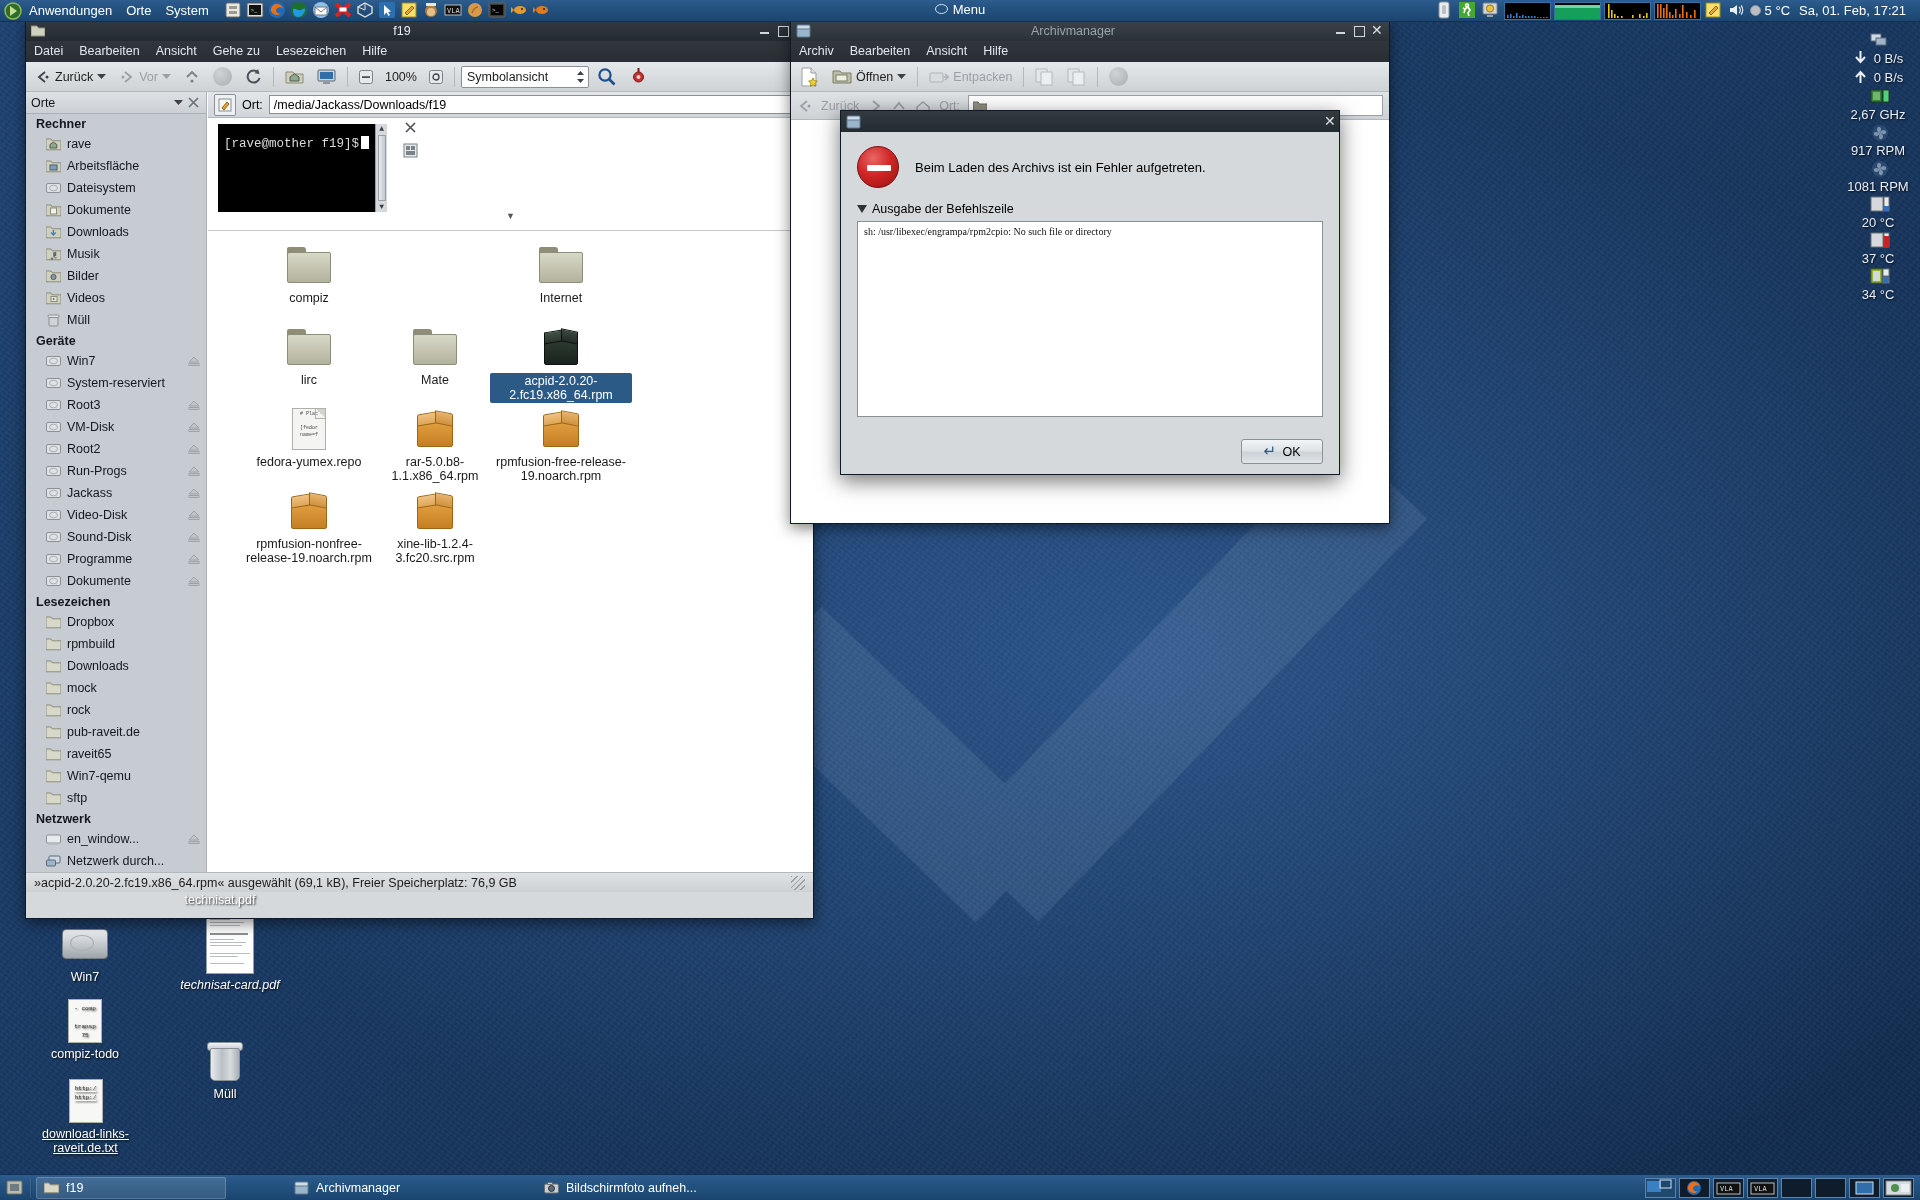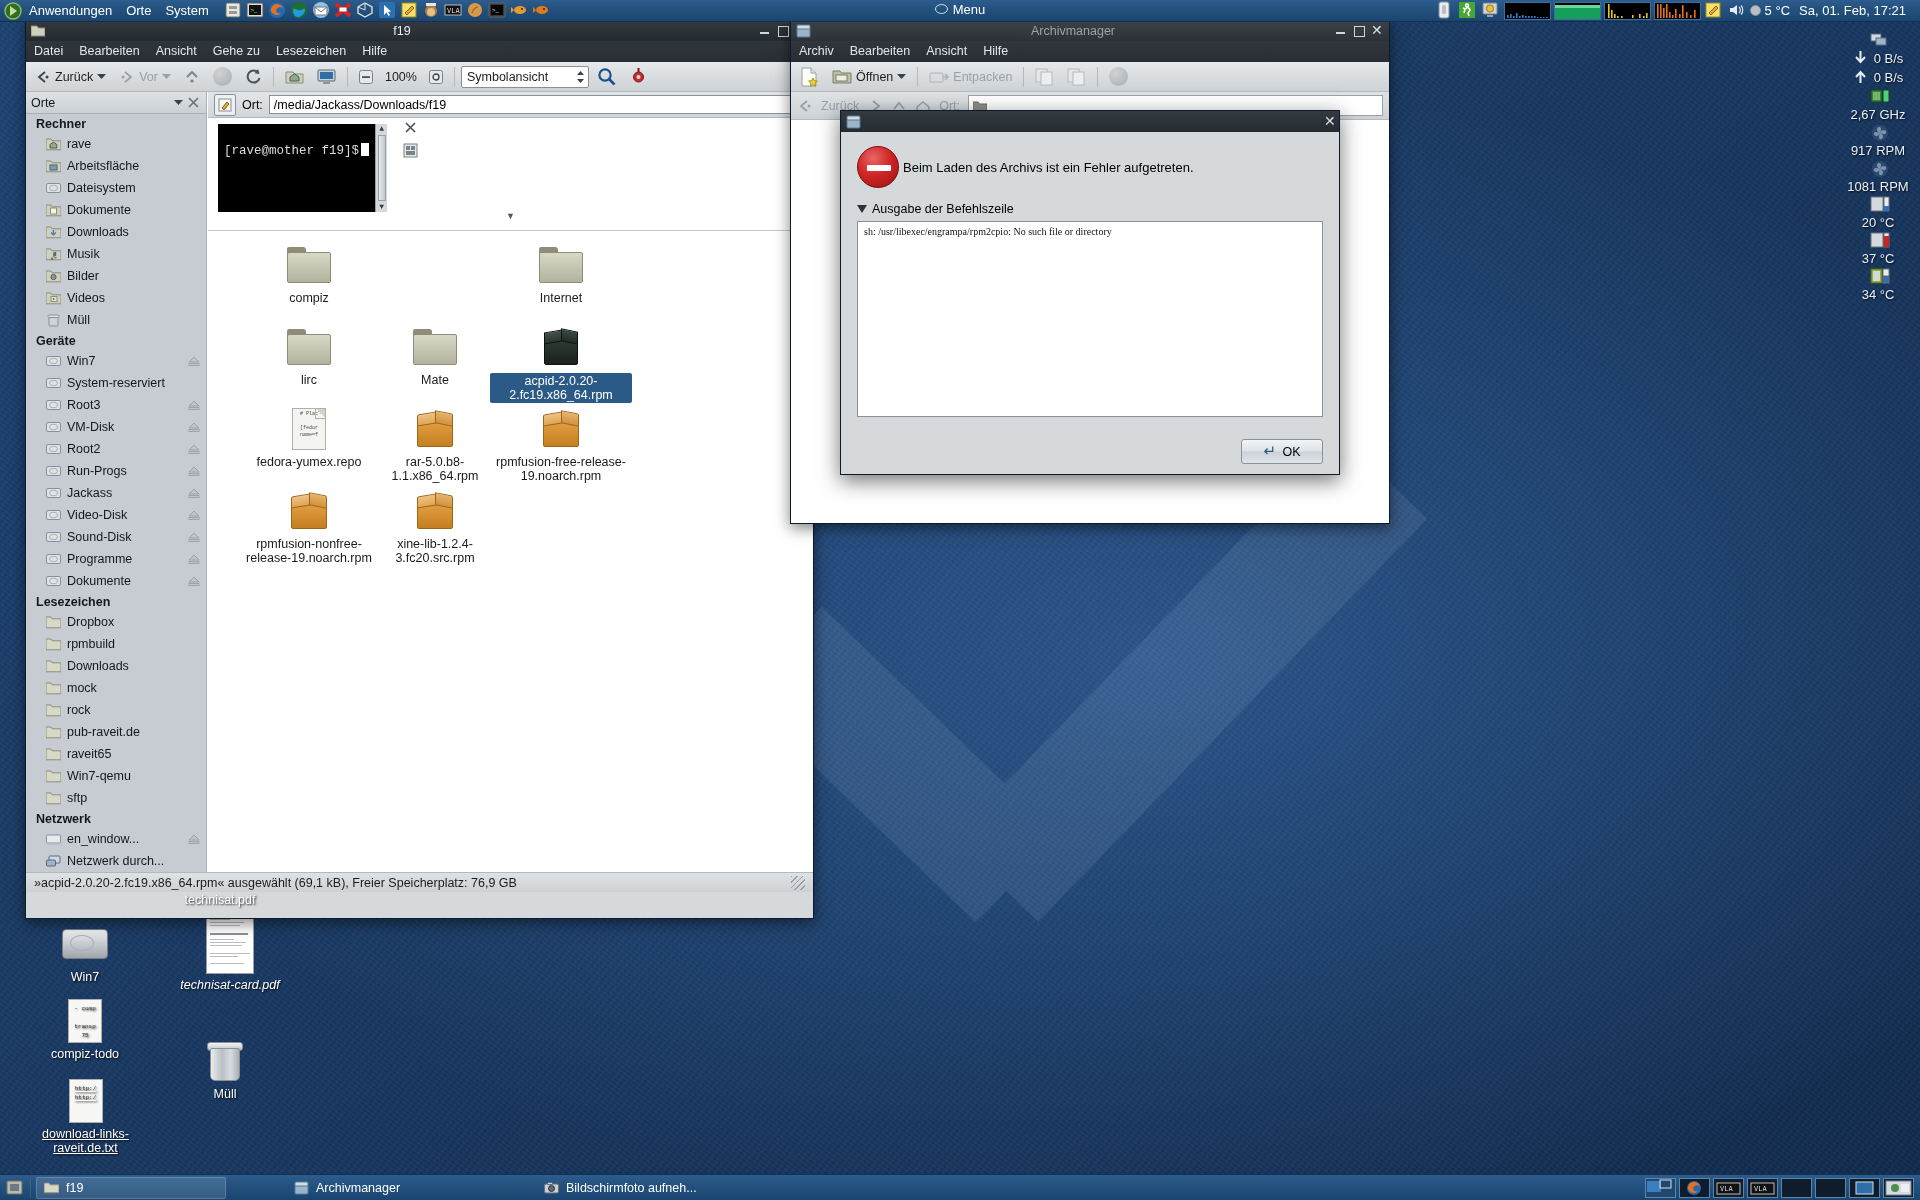--- a/index.html
+++ b/index.html
@@ -155,21 +155,21 @@
   #fm-loc-label { font-size:12.5px; }
   #fm-loc-input {
     flex:1; height:19px; background:#fff; border:1px solid #8a9095;
     display:flex; align-items:center; padding: 0 4px; font-size:12.5px;
   }
   #fm-term {
     margin: 6px 10px 0 10px; height: 88px; background:#000; color:#dcdcdc;
     font-family: "Liberation Mono", monospace; font-size:12.5px;
     display:flex; position:relative;
   }
-  #fm-term-text { padding:19px 6px; flex:1; }
+  #fm-term-text { padding:12px 6px; flex:1; }
   #fm-term .cursor { display:inline-block; width:8px; height:13px; background:#fff;
                      vertical-align: -2px; margin-left:2px; }
   #fm-term-scroll { width:12px; background:#d6d9dc; border-left:1px solid #9aa0a5;
                     display:flex; flex-direction:column; align-items:center; }
   #fm-term-scroll .arr { font-size:8px; color:#3a3f44; line-height:10px; }
   #fm-term-scroll .thumb { flex:1; width:8px; margin:1px 0;
                            background: linear-gradient(90deg,#e9ecee,#c2c7cb); border:1px solid #9aa0a5; }
   #fm-term-side { width: 26px; display:flex; flex-direction:column; align-items:center;
                   padding-top:4px; gap:10px; }
   #fm-icons {
@@ -235,21 +235,21 @@
   #am-content { background:#fff; height: calc(100% - 21px - 21px - 30px - 28px); }
 
   
   #dlg {
     position:absolute; left: 840px; top: 110px; width: 500px; height: 365px;
     background:#d6d9dc; border:1px solid #0b1b2c; box-shadow: 0 6px 20px rgba(0,0,0,.55);
     z-index: 30;
   }
   #dlg .titlebar { justify-content: space-between; }
   #dlg-body { padding: 14px 16px 12px 16px; }
-  #dlg-msg-row { display:flex; align-items:center; gap:4px; margin-bottom: 14px; }
+  #dlg-msg-row { display:flex; align-items:center; gap:16px; margin-bottom: 14px; }
   .err-circle { width:42px; height:42px; border-radius:50%;
     background: radial-gradient(circle at 38% 28%, #e86666 0%, #d02626 45%, #9d1010 100%);
     border:1px solid #7d0c0c; position:relative; flex:0 0 42px; }
   .err-circle::after { content:""; position:absolute; left:9px; top:18px; width:24px; height:6px;
     background:#fff; border-radius:1px; }
   #dlg-expander { display:flex; align-items:center; gap:5px; font-size:12.5px; margin-bottom:5px; }
   .tri-down { width:0; height:0; border-left:5px solid transparent; border-right:5px solid transparent;
               border-top:8px solid #2c3238; }
   #dlg-output {
     background:#fff; border:1px solid #8a9095; height: 196px; padding: 4px 6px;

